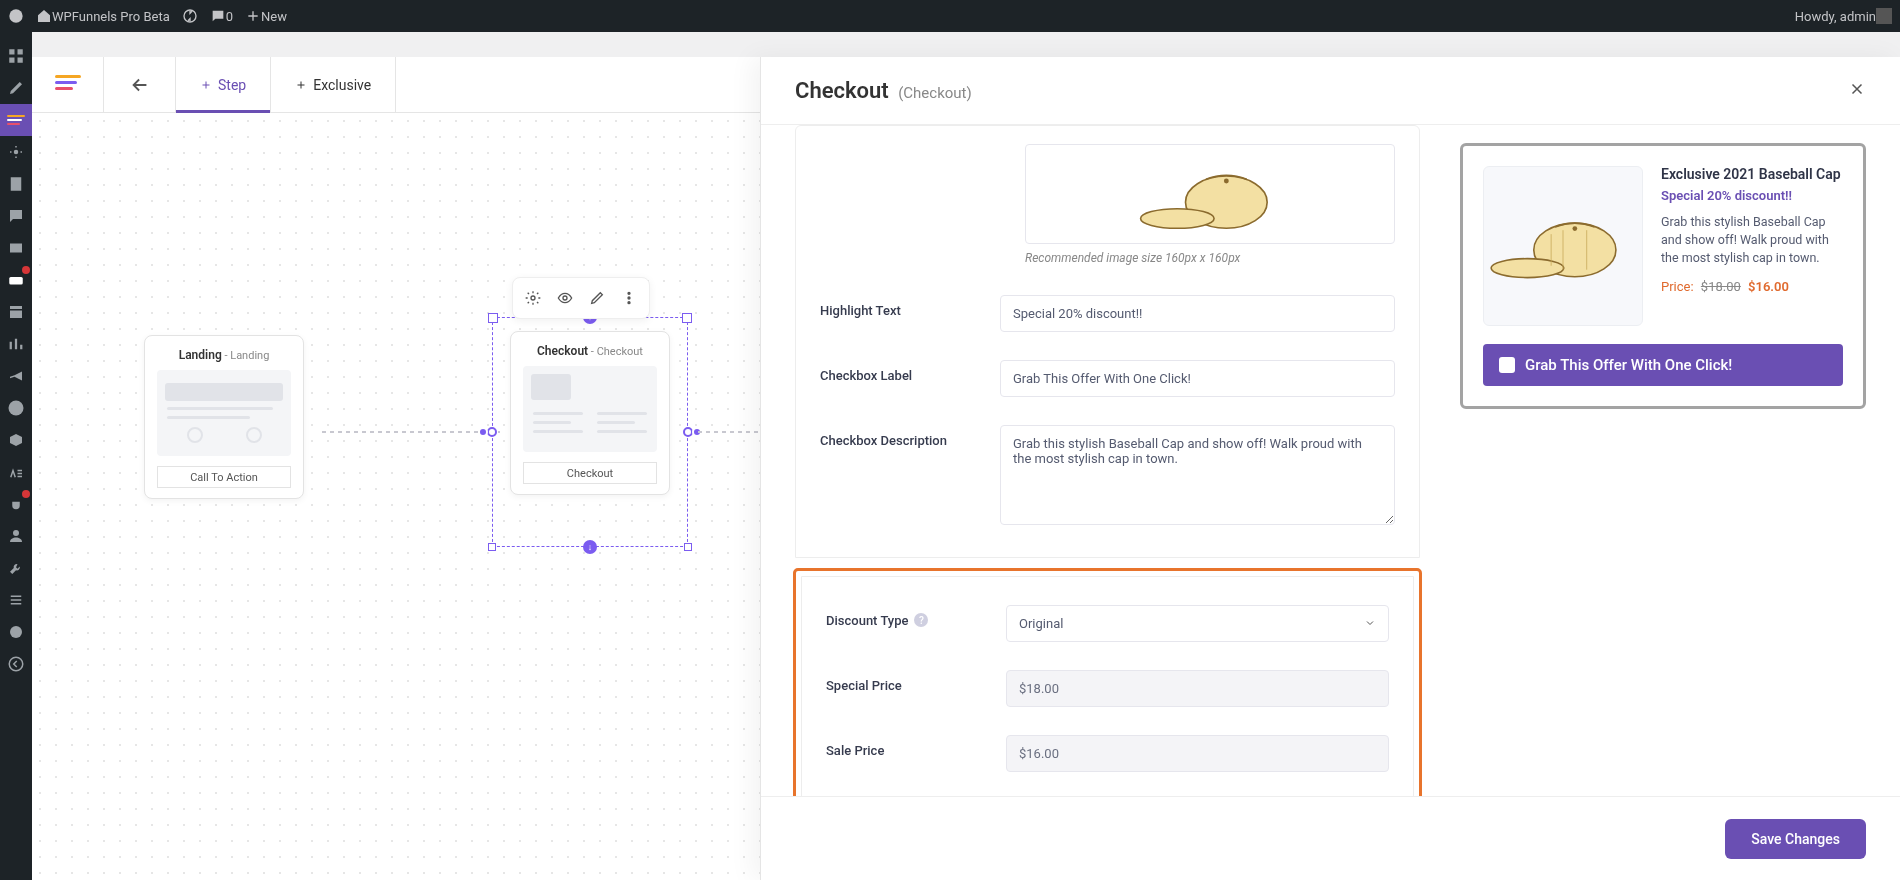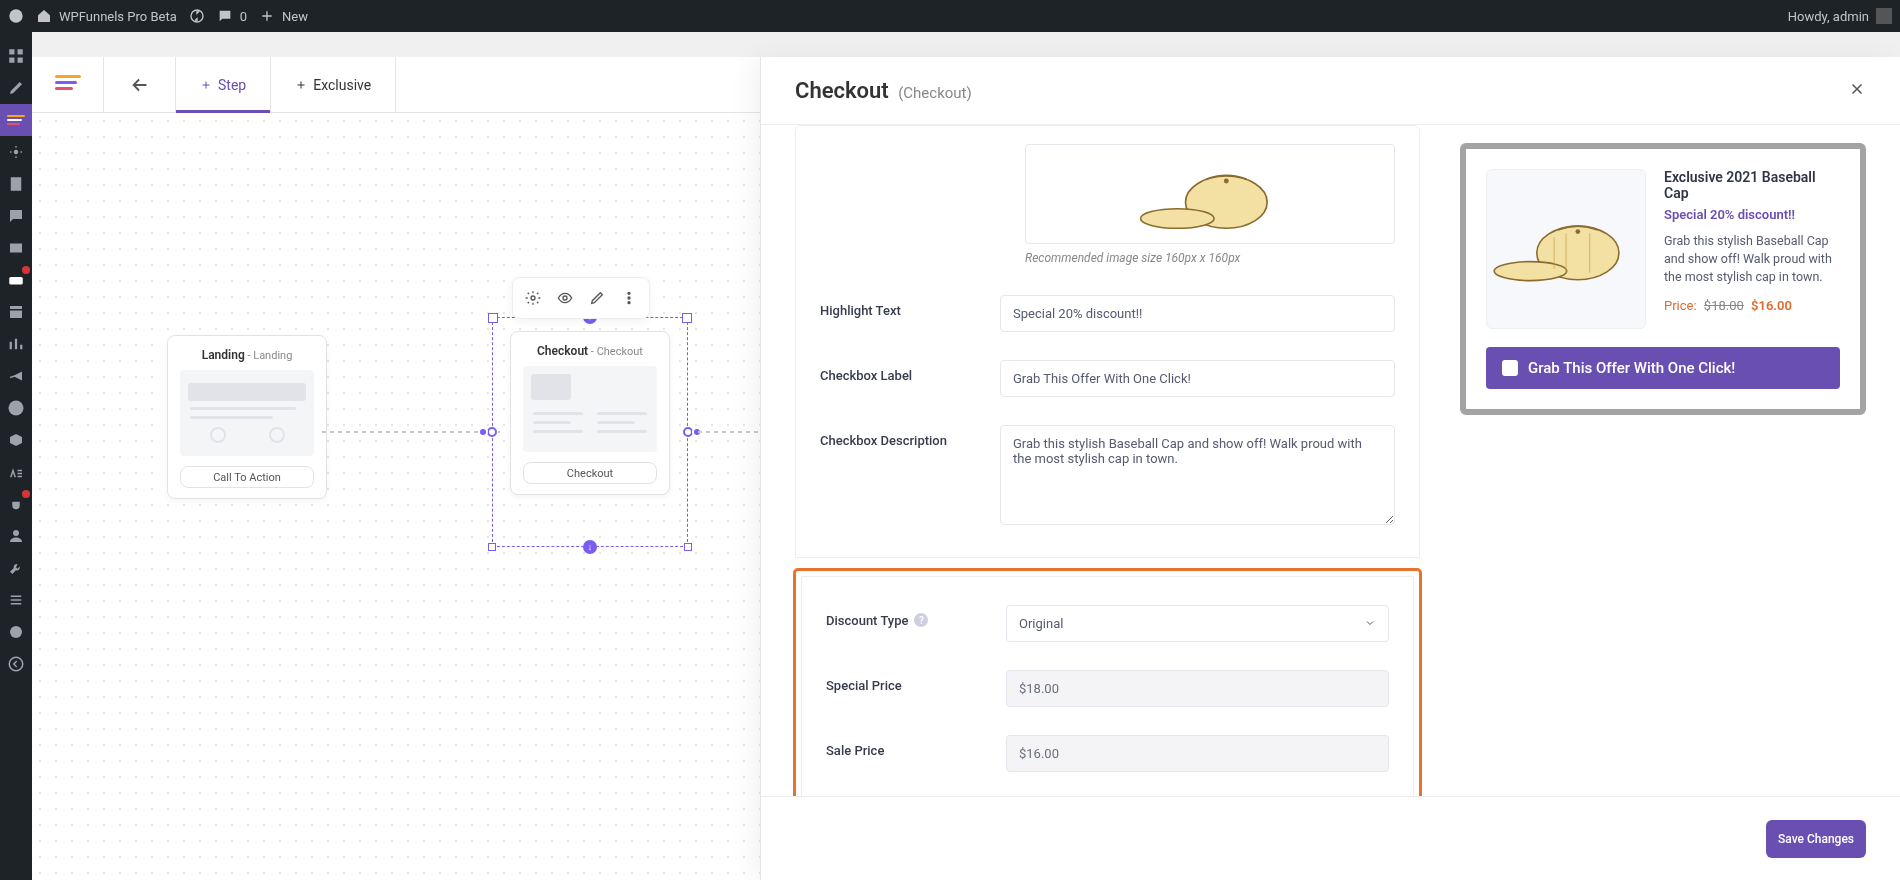--- a/index.html
+++ b/index.html
@@ -1,21 +1,21 @@
 <!DOCTYPE html>
 <html><head>
 <meta charset="utf-8">
 <style>
   * { margin: 0; padding: 0; box-sizing: border-box; font-family: -apple-system, BlinkMacSystemFont, "Segoe UI", Roboto, sans-serif; }
   body { background: #f0f0f1; color: #333; overflow: hidden; width: 1900px; height: 880px; position: relative; }
 
   
   .wp-bar { position: absolute; top: 0; left: 0; right: 0; height: 32px; background: #1d2327; color: #c3c4c7; display: flex; align-items: center; padding: 0 8px; font-size: 13px; z-index: 30; }
   .wp-bar .left { display: flex; align-items: center; gap: 12px; }
-  .wp-bar .item { display: flex; align-items: center; gap: 7px; cursor: pointer; justify-content: space-between; }
+  .wp-bar .item { display: flex; align-items: center; gap: 0; cursor: pointer; justify-content: space-between; }
   .wp-bar .right { margin-left: auto; display: flex; align-items: center; gap: 8px; }
   .wp-bar .avatar-sq { width: 16px; height: 16px; background: #555; }
   .wp-bar svg { width: 16px; height: 16px; fill: #c3c4c7; }
 
   
   .wp-side { position: absolute; top: 32px; left: 0; bottom: 0; width: 32px; background: #1d2327; display: flex; flex-direction: column; padding-top: 8px; z-index: 20; }
   .wp-side .s-item { width: 32px; height: 32px; display: flex; align-items: center; justify-content: center; cursor: pointer; position: relative; }
   .wp-side .s-item svg { width: 18px; height: 18px; fill: #9ca2a7; }
   .wp-side .s-item.active { background: #6a4fb3; }
   .wp-side .s-item.active::after { content: ''; position: absolute; right: -6px; top: 50%; transform: translateY(-50%); border: 6px solid transparent; border-left-color: #6a4fb3; }
@@ -49,21 +49,21 @@
   .node .thumb.checkout-sk { display:block; padding:8px; }
   .sk-img { width:40px; height:26px; background:#e1e3e8; border-radius:3px; }
   .sk-line { height:3px; background:#e1e3e8; border-radius:2px; margin:6px 2px 0; }
   .sk-cols { display:flex; gap:10px; margin-top:6px; }
   .sk-cols > div { flex:1; }
   .sk-circle { width:16px; height:16px; border:2px solid #e1e3e8; border-radius:50%; }
   .land-sk { width:100%; padding:6px 8px; }
   .land-sk .banner { height:18px; background:#e1e3e8; border-radius:3px; margin-bottom:6px; }
   .land-sk .circles { display:flex; justify-content:space-around; margin-top:8px; }
 
-  .node .btn { margin-top: 10px; height: 22px; border: 1px solid #e3e3e3; border-radius: 8px; display: flex; align-items: center; justify-content: center; font-size: 11px; color: #555; }
+  .node .btn { margin-top: 10px; height: 22px; border: 1px solid #e3e3e3; border-radius: 0; display: flex; align-items: center; justify-content: center; font-size: 11px; color: #555; }
 
   
   .sel-wrap { position:absolute; border:1px dashed #7b5cf0; }
   .sel-wrap::before, .sel-wrap::after, .sel-wrap .h1, .sel-wrap .h2, .sel-wrap .h3, .sel-wrap .h4 { content:''; position:absolute; width:8px; height:8px; border:1px solid #7b5cf0; background:#fff; }
   .sel-wrap::before { top:-5px; left:-5px; }
   .sel-wrap::after { top:-5px; right:-5px; }
   .sel-wrap .h1 { bottom:-5px; left:-5px; }
   .sel-wrap .h2 { bottom:-5px; right:-5px; }
   .sel-wrap .badge { position:absolute; width:14px; height:14px; border-radius:50%; background:#7b5cf0; color:#fff; font-size:9px; display:flex; align-items:center; justify-content:center; left:50%; transform:translateX(-50%); }
   .sel-wrap .badge.top { top:-8px; }
@@ -102,36 +102,36 @@
   .ro { background:#f4f4f7; color:#6a6f80; }
   .select { display:flex; align-items:center; justify-content:space-between; cursor:pointer; }
   .select svg { width:12px; height:12px; stroke:#555; stroke-width:2; fill:none; }
   .chk { width:18px; height:18px; border:1px solid #d8d8e0; border-radius:3px; background:#fff; cursor:pointer; }
   .hint { font-size:12px; color:#888; font-style:italic; margin-top:6px; line-height:1.4; }
 
   .img-box { width:370px; height:100px; border:1px solid #e6e6ed; border-radius:4px; background:#fff; display:flex; align-items:flex-end; justify-content:center; overflow:hidden; }
 
   
   .preview-head { border:1px solid #ededed; border-radius:6px; padding:14px 20px; font-size:15px; font-weight:500; color:#3d4256; margin-bottom:18px; }
-  .preview-card { border:6px solid #a3a3a3; border-radius:6px; padding:20px; }
+  .preview-card { border:3px solid #a3a3a3; border-radius:6px; padding:20px; }
   .pv-top { display:flex; gap:18px; }
   .pv-img { width:160px; height:160px; border:1px solid #eceef2; border-radius:6px; background:#f7f8fb; display:flex; align-items:center; justify-content:center; flex-shrink:0; }
   .pv-info { font-size:14px; }
   .pv-title { font-weight:600; color:#2f3447; margin-bottom:6px; }
   .pv-highlight { color:#6a4fb3; font-weight:600; margin-bottom:10px; font-size:13px; }
   .pv-desc { font-size:12.5px; color:#555b70; line-height:1.45; margin-bottom:12px; }
   .pv-price { font-size:13px; }
   .pv-price .lab { color:#e06a2e; font-weight:400; }
   .pv-price .old { color:#888; text-decoration:line-through; margin:0 4px; }
   .pv-price .new { color:#e06a2e; font-weight:600; }
   .pv-cta { margin-top:18px; background:#6a4fb3; color:#fff; border-radius:4px; padding:12px 16px; display:flex; align-items:center; gap:10px; font-size:15px; font-weight:500; cursor:pointer; }
   .pv-cta .box { width:16px; height:16px; border-radius:3px; background:#fff; flex-shrink:0; }
 
   .drawer-foot { height:84px; border-top:1px solid #eee; display:flex; align-items:center; justify-content:flex-end; padding:0 34px; }
-  .btn-primary { background:#6a4fb3; color:#fff; border:none; border-radius:6px; padding:12px 12px; font-size:12px; font-weight:500; cursor:pointer; }
+  .btn-primary { background:#6a4fb3; color:#fff; border:none; border-radius:6px; padding:12px 26px; font-size:14px; font-weight:500; cursor:pointer; }
 
   
   .cap svg { width:100%; height:100%; }
 </style>
 </head>
 <body>
 
 <div class="wp-bar">
   <div class="left">
     <span class="item">
@@ -311,21 +311,21 @@
     <div class="tab">
       <svg viewBox="0 0 24 24">
           <path d="M12 5v14M5 12h14"></path>
         </svg>
       <span>Exclusive</span>
     </div>
   </div>
 
   <div class="canvas">
 
-    <div class="node" style="left:135px; top:222px;">
+    <div class="node" style="left:112px; top:222px;">
       <h4><span>Landing</span><span class="sub"> - Landing</span></h4>
       <div class="thumb">
         <div class="land-sk">
           <div class="banner"></div>
           <div class="sk-line" style="width:90%"></div>
           <div class="sk-line" style="width:70%"></div>
           <div class="circles">
               <span class="sk-circle"></span>
               <span class="sk-circle"></span>
             </div>

